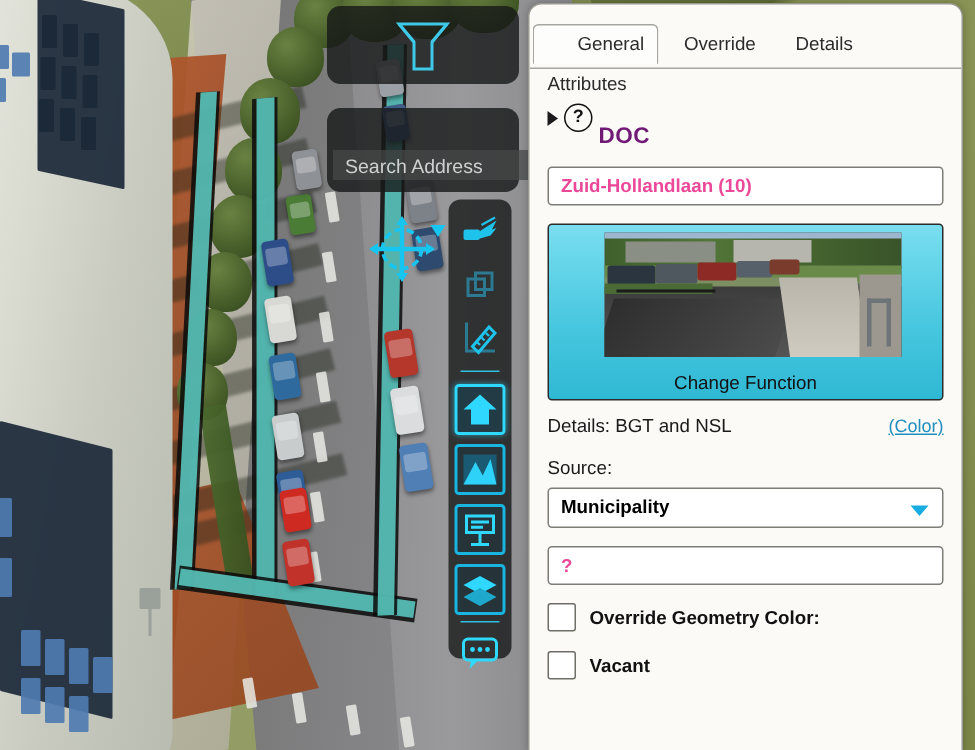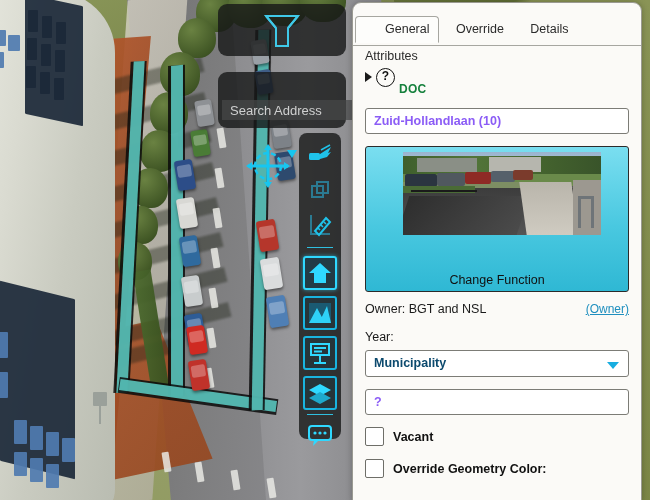--- a/index.html
+++ b/index.html
@@ -97,40 +97,40 @@
      margin-left:2px;}
   .tab.active{background:#fdfdfb;border:1px solid #a6a6a0;border-bottom:1px solid #fdfdfb;
      border-radius:4px 4px 0 0;padding-left:29px;}
   .content{padding:12px 12px 0 12px;position:relative;}
   .doc-row{display:flex;align-items:center;gap:4px;margin-bottom:12px;}
   .tri{width:0;height:0;border-left:7px solid #1a1a1a;border-top:5px solid transparent;
      border-bottom:5px solid transparent;cursor:pointer;}
   .qmark{width:17px;height:17px;border:1.7px solid #111;border-radius:50%;
      font-size:12px;font-weight:bold;line-height:15px;text-align:center;color:#111;
      cursor:pointer;}
-  .doc-label{font-size:12px;font-weight:600;letter-spacing:.3px;color:#15803d;margin-top:24px;}
+  .doc-label{font-size:15px;font-weight:600;letter-spacing:.3px;color:#701a75;margin-top:24px;}
   .lbl{font-size:12.5px;color:#1a1a1a;}
   .row{display:flex;justify-content:space-between;align-items:baseline;margin-bottom:5px;}
   .link{font-size:12px;color:#1f8fbf;text-decoration:underline;cursor:pointer;}
   .field{width:100%;height:26px;box-sizing:border-box;border:1px solid #7c7c76;
-     background:#fff;border-radius:3px;font-size:12.5px;font-weight:bold;color:#8b5cf6;
+     background:#fff;border-radius:3px;font-size:12.5px;font-weight:bold;color:#ec4899;
      padding:0 8px;font-family:"Liberation Sans",sans-serif;margin-bottom:12px;}
   .field.plain{font-weight:bold;}
-  #func-btn{width:100%;height:146px;box-sizing:border-box;
+  #func-btn{width:100%;height:118px;box-sizing:border-box;
      background:linear-gradient(180deg,#7adef0 0%,#49c8e0 55%,#2fb8d4 100%);
      border:1px solid #2b2b2b;border-radius:3px;margin-bottom:10px;
      position:relative;cursor:pointer;overflow:hidden;}
   #func-photo{position:absolute;left:37px;top:5px;width:198px;height:83px;overflow:hidden;
      background:#5a5a57;}
   .ph{position:absolute;}
   #func-cap{position:absolute;bottom:4px;width:100%;text-align:center;
      font-size:12.5px;color:#111;}
   .sel{width:100%;height:27px;box-sizing:border-box;border:1px solid #7c7c76;
      background:#fff;border-radius:3px;position:relative;margin-bottom:12px;cursor:pointer;}
-  .sel-val{position:absolute;left:8px;top:5px;font-size:12.5px;font-weight:bold;color:#0c4a6e;}
+  .sel-val{position:absolute;left:8px;top:5px;font-size:12.5px;font-weight:bold;color:#000000;}
   .sel-arrow{position:absolute;right:9px;top:11px;width:0;height:0;
      border-left:6px solid transparent;border-right:6px solid transparent;
      border-top:7px solid #18ade0;}
   .cbrow{display:flex;align-items:center;gap:9px;margin-bottom:13px;cursor:pointer;}
   .cb{width:17px;height:17px;border:1px solid #6e6e68;background:#fff;border-radius:2px;
      flex:none;}
   .cbl{font-size:12.5px;font-weight:bold;color:#111;}
 </style>
 </head>
 <body>
@@ -376,36 +376,36 @@
         <div class="ph" style="left:0;top:34px;width:72px;height:7px;background:#4a6b36;"></div>
         <div class="ph" style="left:8px;top:38px;width:66px;height:2px;background:#1a1a1a;"></div>
         <div class="ph" style="left:175px;top:44px;width:3px;height:32px;background:#6e7478;"></div>
         <div class="ph" style="left:188px;top:44px;width:3px;height:32px;background:#6e7478;"></div>
         <div class="ph" style="left:175px;top:44px;width:16px;height:3px;background:#6e7478;"></div>
       </div>
       <div id="func-cap">Change Function</div>
     </div>
 
     <div class="row" style="margin-bottom:14px;">
-      <span class="lbl">Owner: BGT and NSL</span>
-      <span class="link">(Owner)</span>
-    </div>
-
-    <div class="lbl" style="margin-bottom:6px;">Year:</div>
+      <span class="lbl">Details: BGT and NSL</span>
+      <span class="link">(Color)</span>
+    </div>
+
+    <div class="lbl" style="margin-bottom:6px;">Source:</div>
     <div class="sel">
       <span class="sel-val">Municipality</span>
       <span class="sel-arrow"></span>
     </div>
 
     <input class="field plain" type="text" value="?" style="">
 
     <div class="cbrow">
       <span class="cb"></span>
-      <span class="cbl">Vacant</span>
+      <span class="cbl">Override Geometry Color:</span>
     </div>
 
     <div class="cbrow">
       <span class="cb"></span>
-      <span class="cbl">Override Geometry Color:</span>
+      <span class="cbl">Vacant</span>
     </div>
 
   </div>
 </div>
 
 </body></html>

